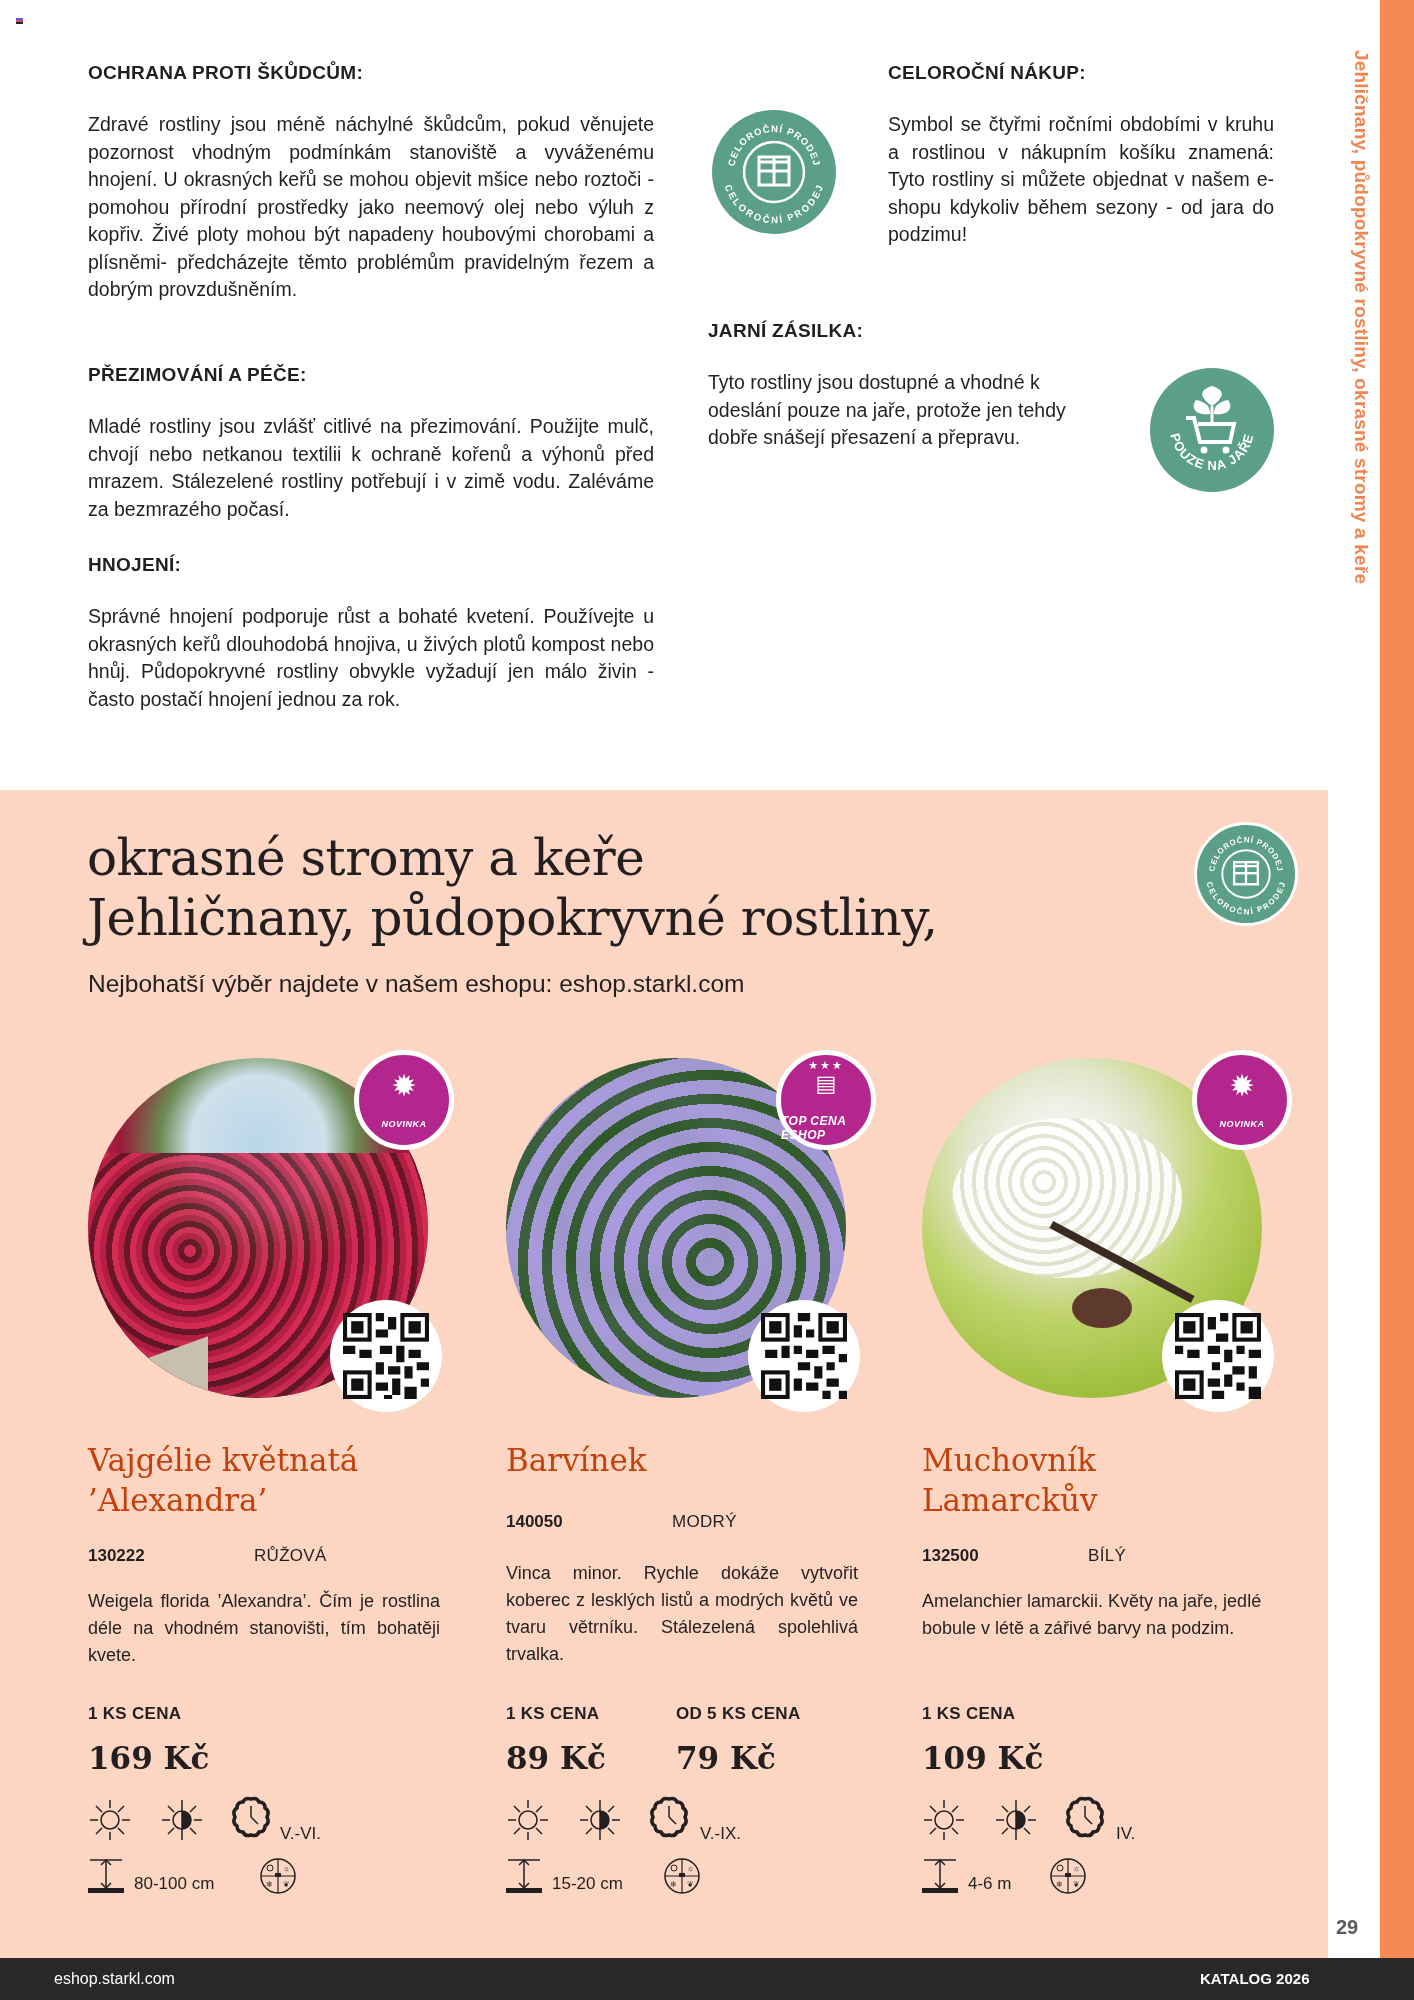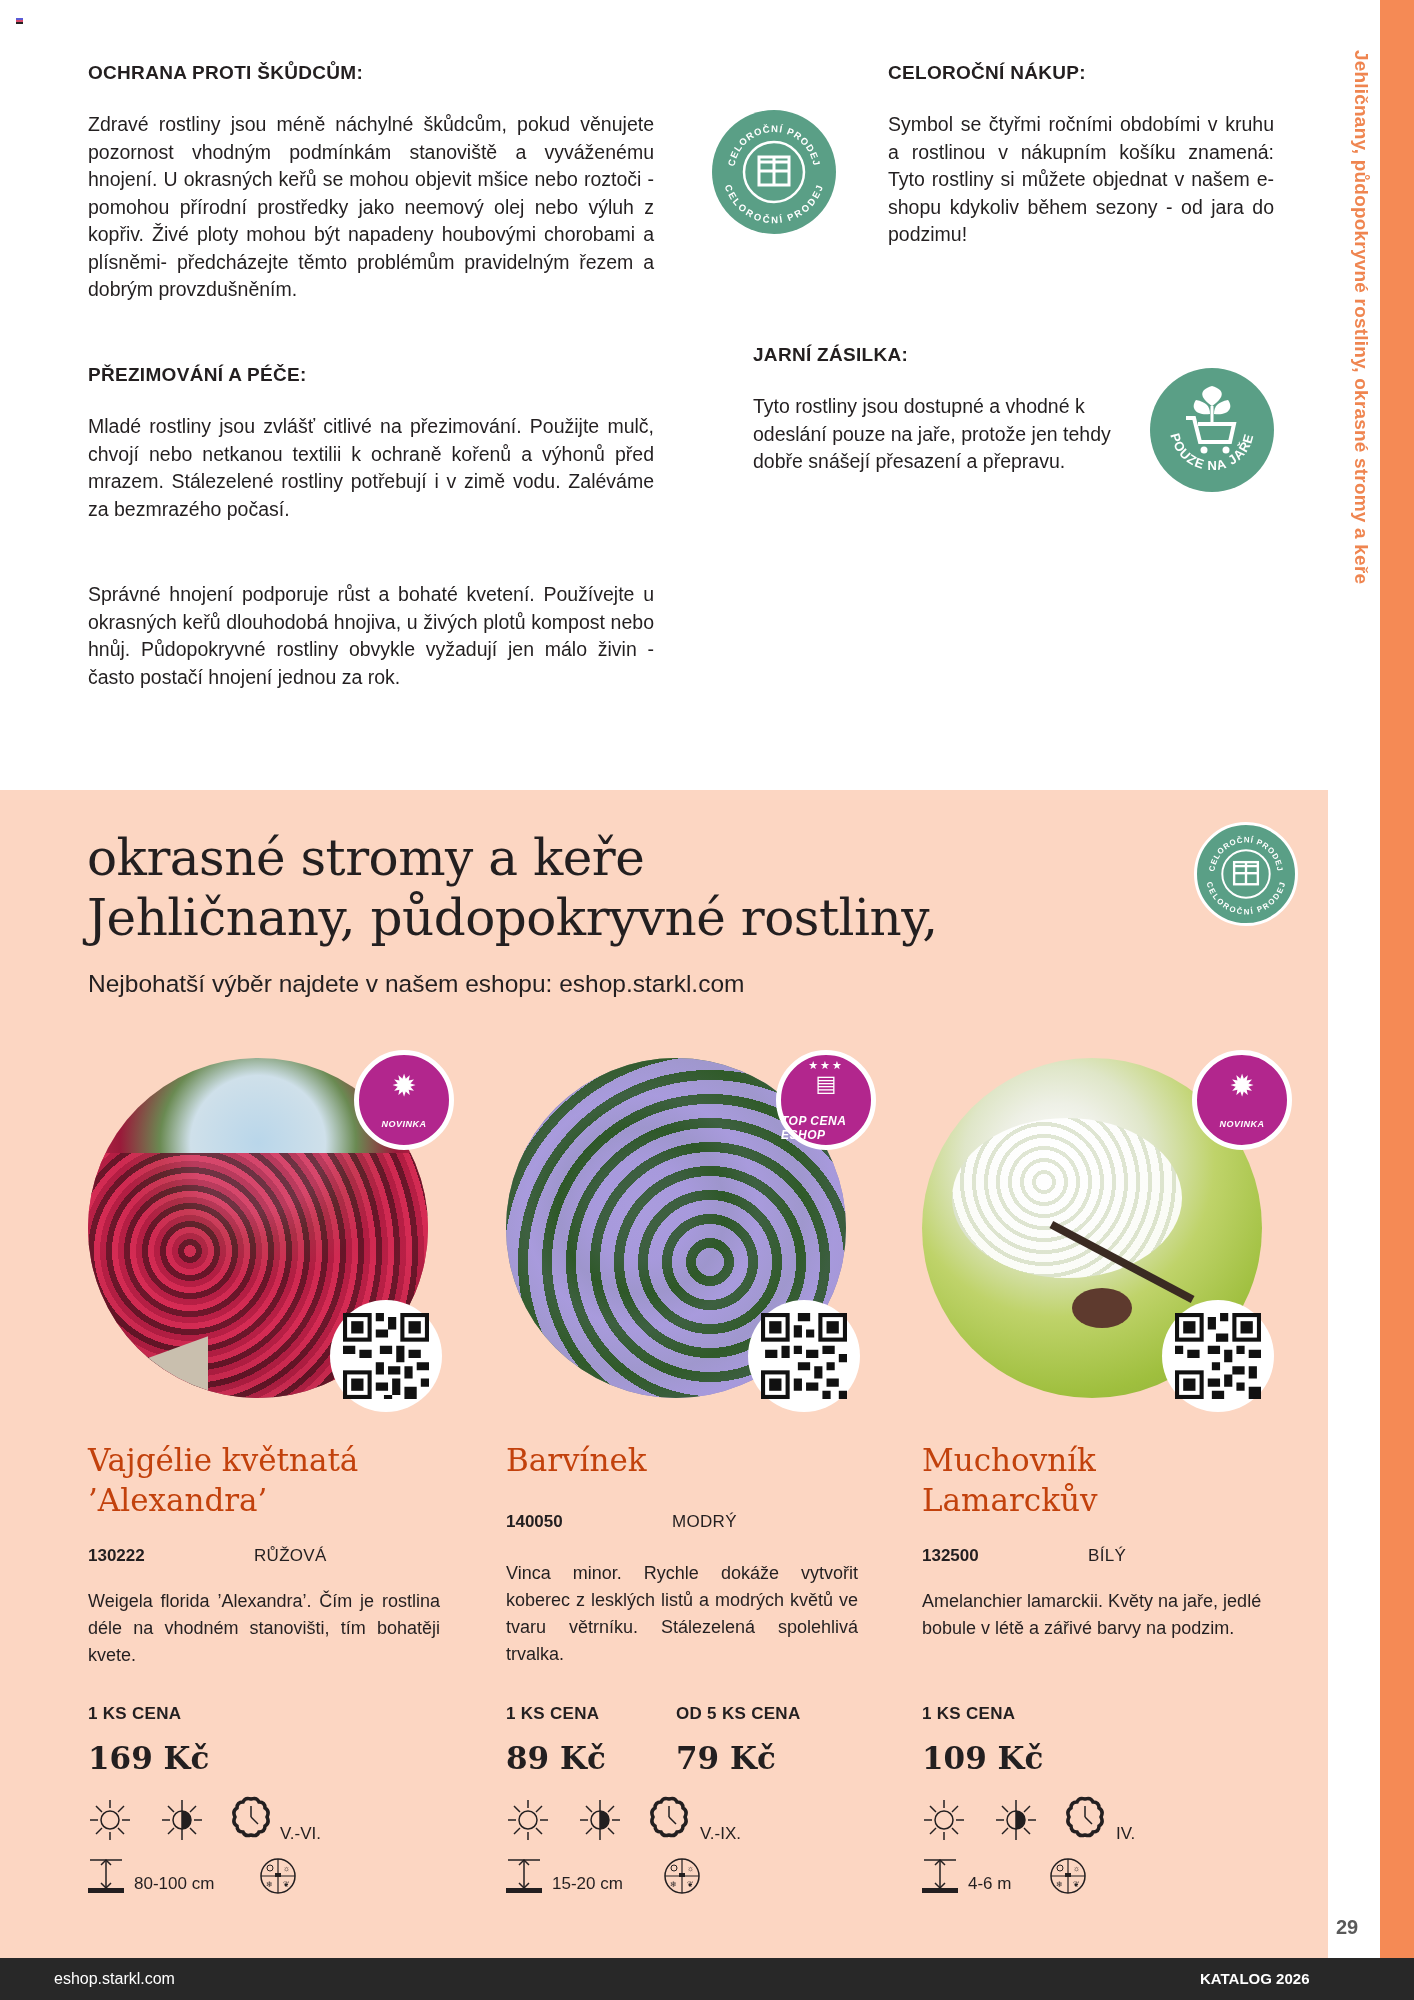--- a/index.html
+++ b/index.html
@@ -62,20 +62,21 @@
   <div class="info-h">OCHRANA PROTI ŠKŮDCŮM:</div>
   <div class="info-p" style="margin-top:27px;">Zdravé rostliny jsou méně náchylné škůdcům, pokud věnujete pozornost vhodným podmínkám stanoviště a vyváženému hnojení. U okrasných keřů se mohou objevit mšice nebo roztoči - pomohou přírodní prostředky jako neemový olej nebo výluh z kopřiv. Živé ploty mohou být napadeny houbovými chorobami a plísněmi- předcházejte těmto problémům pravidelným řezem a dobrým provzdušněním.</div>
 </div>
 
 <div class="info-section" style="left:88px; top:364px; width:566px;">
   <div class="info-h">PŘEZIMOVÁNÍ A PÉČE:</div>
   <div class="info-p" style="margin-top:27px;">Mladé rostliny jsou zvlášť citlivé na přezimování. Použijte mulč, chvojí nebo netkanou textilii k ochraně kořenů a výhonů před mrazem. Stálezelené rostliny potřebují i v zimě vodu. Zaléváme za bezmrazého počasí.</div>
 </div>
 
 <div class="info-section" style="left:88px; top:554px; width:566px;">
+  <div class="info-h">HNOJENÍ:</div>
   <div class="info-p" style="margin-top:27px;">Správné hnojení podporuje růst a bohaté kvetení. Používejte u okrasných keřů dlouhodobá hnojiva, u živých plotů kompost nebo hnůj. Půdopokryvné rostliny obvykle vyžadují jen málo živin - často postačí hnojení jednou za rok.</div>
 </div>
 
 <div class="info-section" style="left:888px; top:62px; width:386px;">
   <div class="info-h">CELOROČNÍ NÁKUP:</div>
   <div class="info-p" style="margin-top:27px;">Symbol se čtyřmi ročními obdobími v kruhu a rostlinou v nákupním košíku znamená: Tyto rostliny si můžete objednat v našem e-shopu kdykoliv během sezony - od jara do podzimu!</div>
 </div>
 
 <div class="badge-green" style="left:712px; top:110px; width:124px; height:124px;">
   <svg width="124" height="124" viewBox="0 0 124 124">
@@ -86,21 +87,21 @@
     <circle cx="62" cy="62" r="30" fill="none" stroke="#fff" stroke-width="2.5"></circle>
     <rect x="47" y="47" width="30" height="28" fill="none" stroke="#fff" stroke-width="3"></rect>
     <line x1="62" y1="47" x2="62" y2="75" stroke="#fff" stroke-width="3"></line>
     <line x1="47" y1="61" x2="77" y2="61" stroke="#fff" stroke-width="3"></line>
     <line x1="47" y1="52" x2="77" y2="52" stroke="#fff" stroke-width="3"></line>
     <text font-size="9.5" font-weight="bold" fill="#fff" font-family="Liberation Sans, sans-serif" letter-spacing="1"><textPath href="#arcTop1" startOffset="50%" text-anchor="middle">CELOROČNÍ PRODEJ</textPath></text>
     <text font-size="9.5" font-weight="bold" fill="#fff" font-family="Liberation Sans, sans-serif" letter-spacing="1"><textPath href="#arcBot1" startOffset="50%" text-anchor="middle" dominant-baseline="hanging">CELOROČNÍ PRODEJ</textPath></text>
   </svg>
 </div>
 
-<div class="info-section" style="left:708px; top:344px; width:390px;margin-left:45px;">
+<div class="info-section" style="left:708px; top:320px; width:390px;">
   <div class="info-h">JARNÍ ZÁSILKA:</div>
   <div class="info-p" style="margin-top:27px; text-align:left;">Tyto rostliny jsou dostupné a vhodné k odeslání pouze na jaře, protože jen tehdy dobře snášejí přesazení a přepravu.</div>
 </div>
 
 <div class="badge-green" style="left:1150px; top:368px; width:124px; height:124px;">
   <svg width="124" height="124" viewBox="0 0 124 124">
     <defs>
         <path id="arcBot2" d="M20,60 A42,42 0 0,0 104,60"></path>
       </defs>
     <path d="M62,38 C50,30 48,22 62,18 C76,22 74,30 62,38 Z" fill="#fff"></path>

